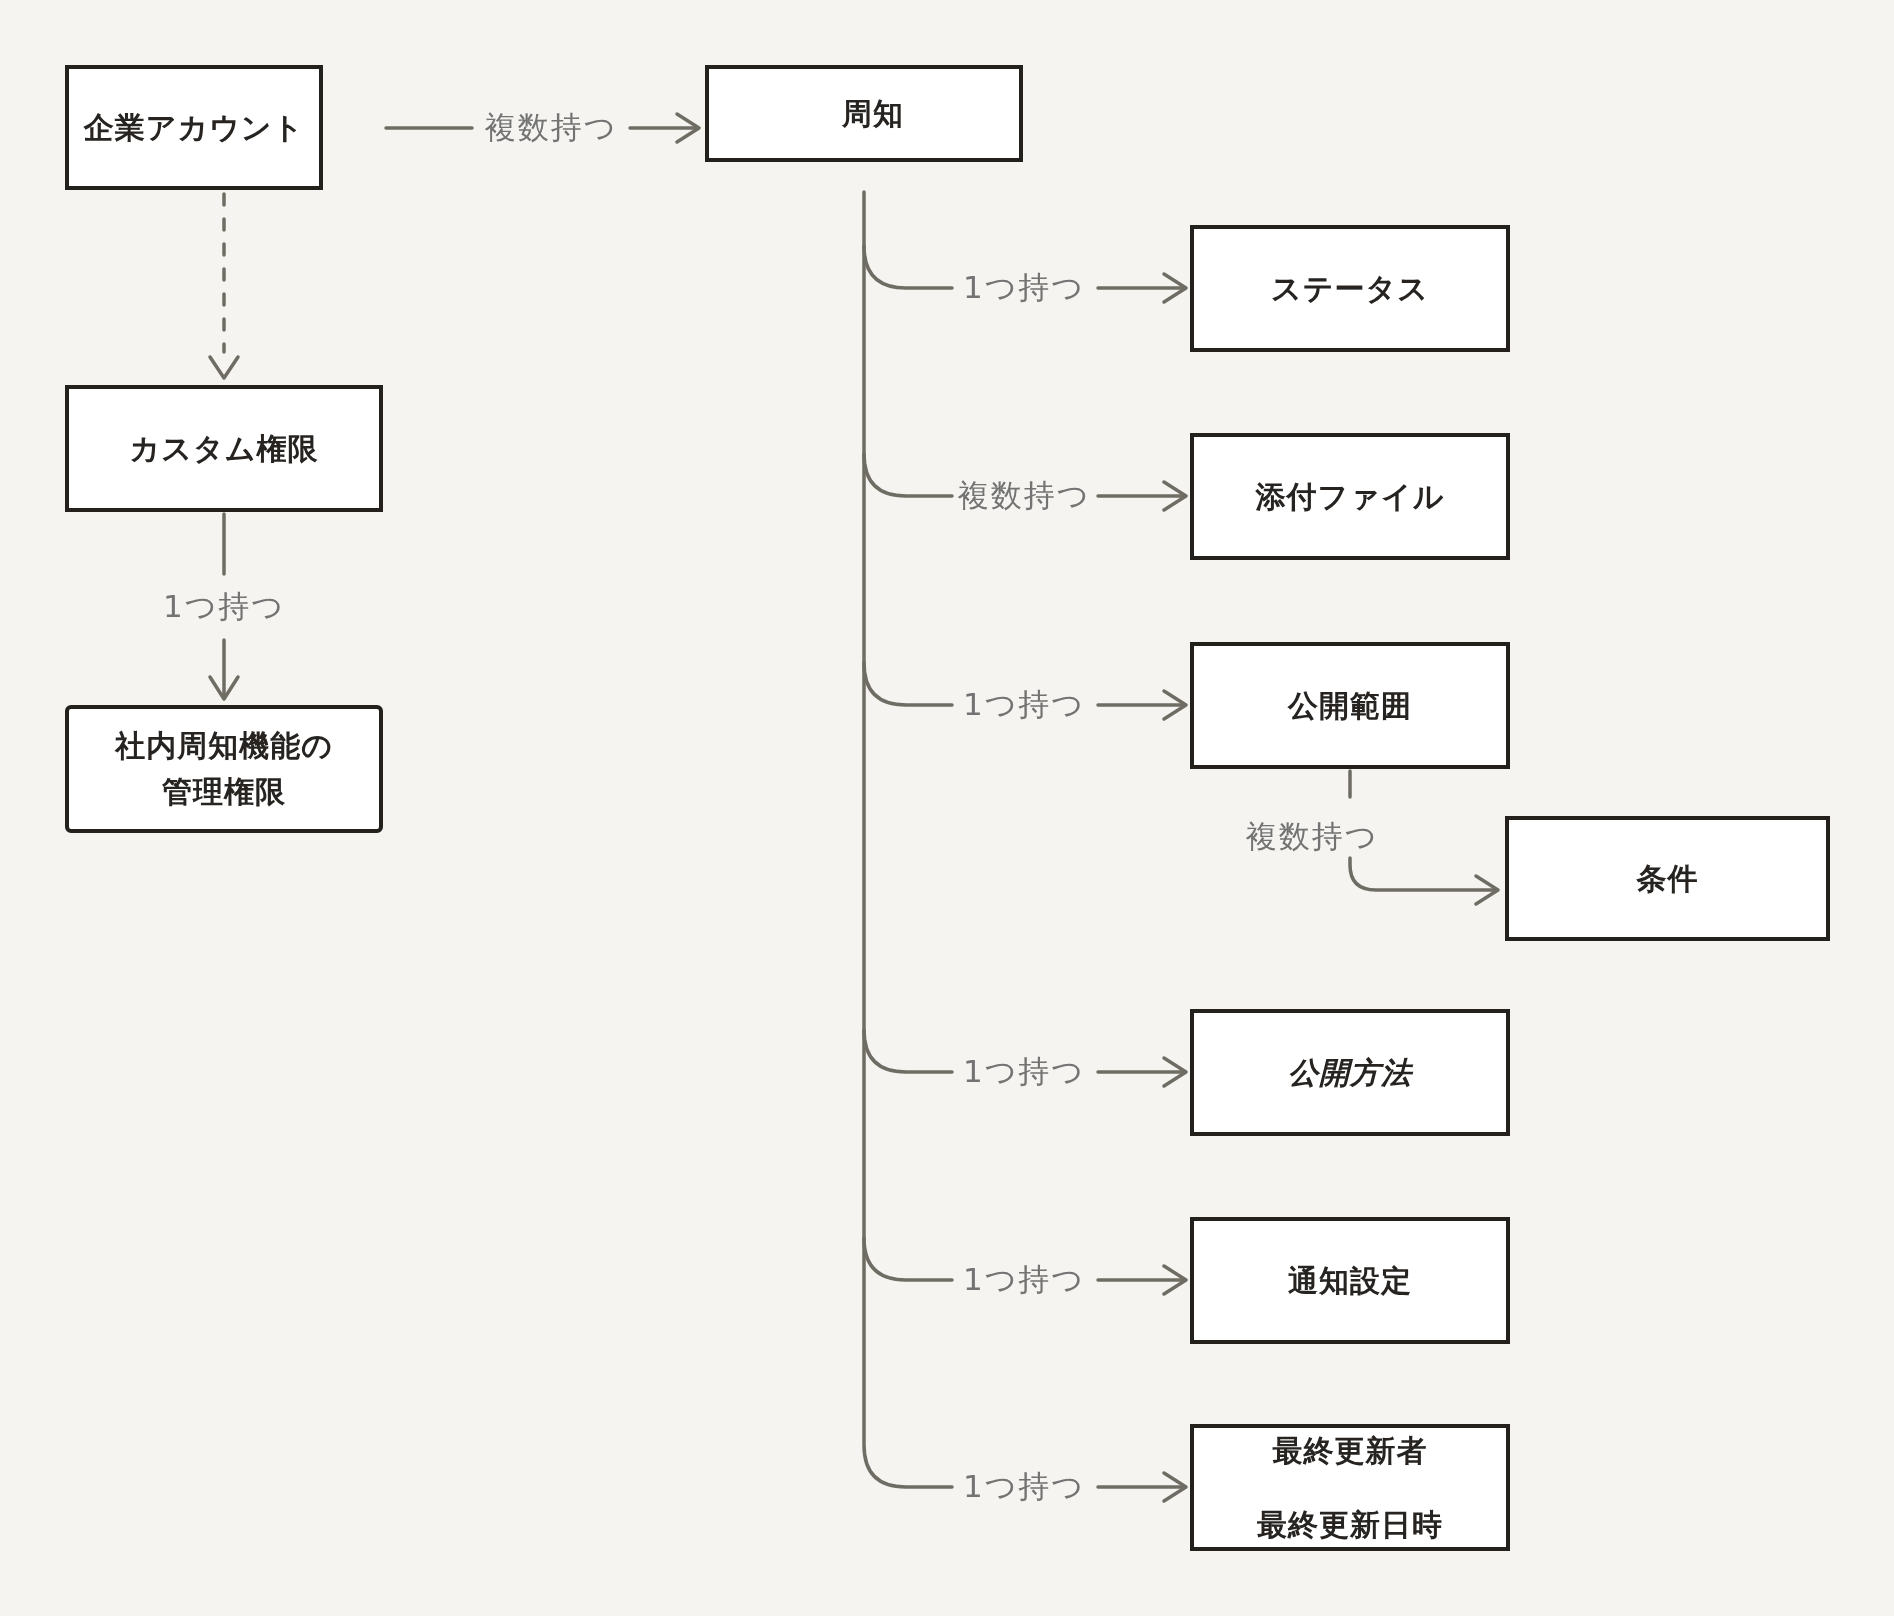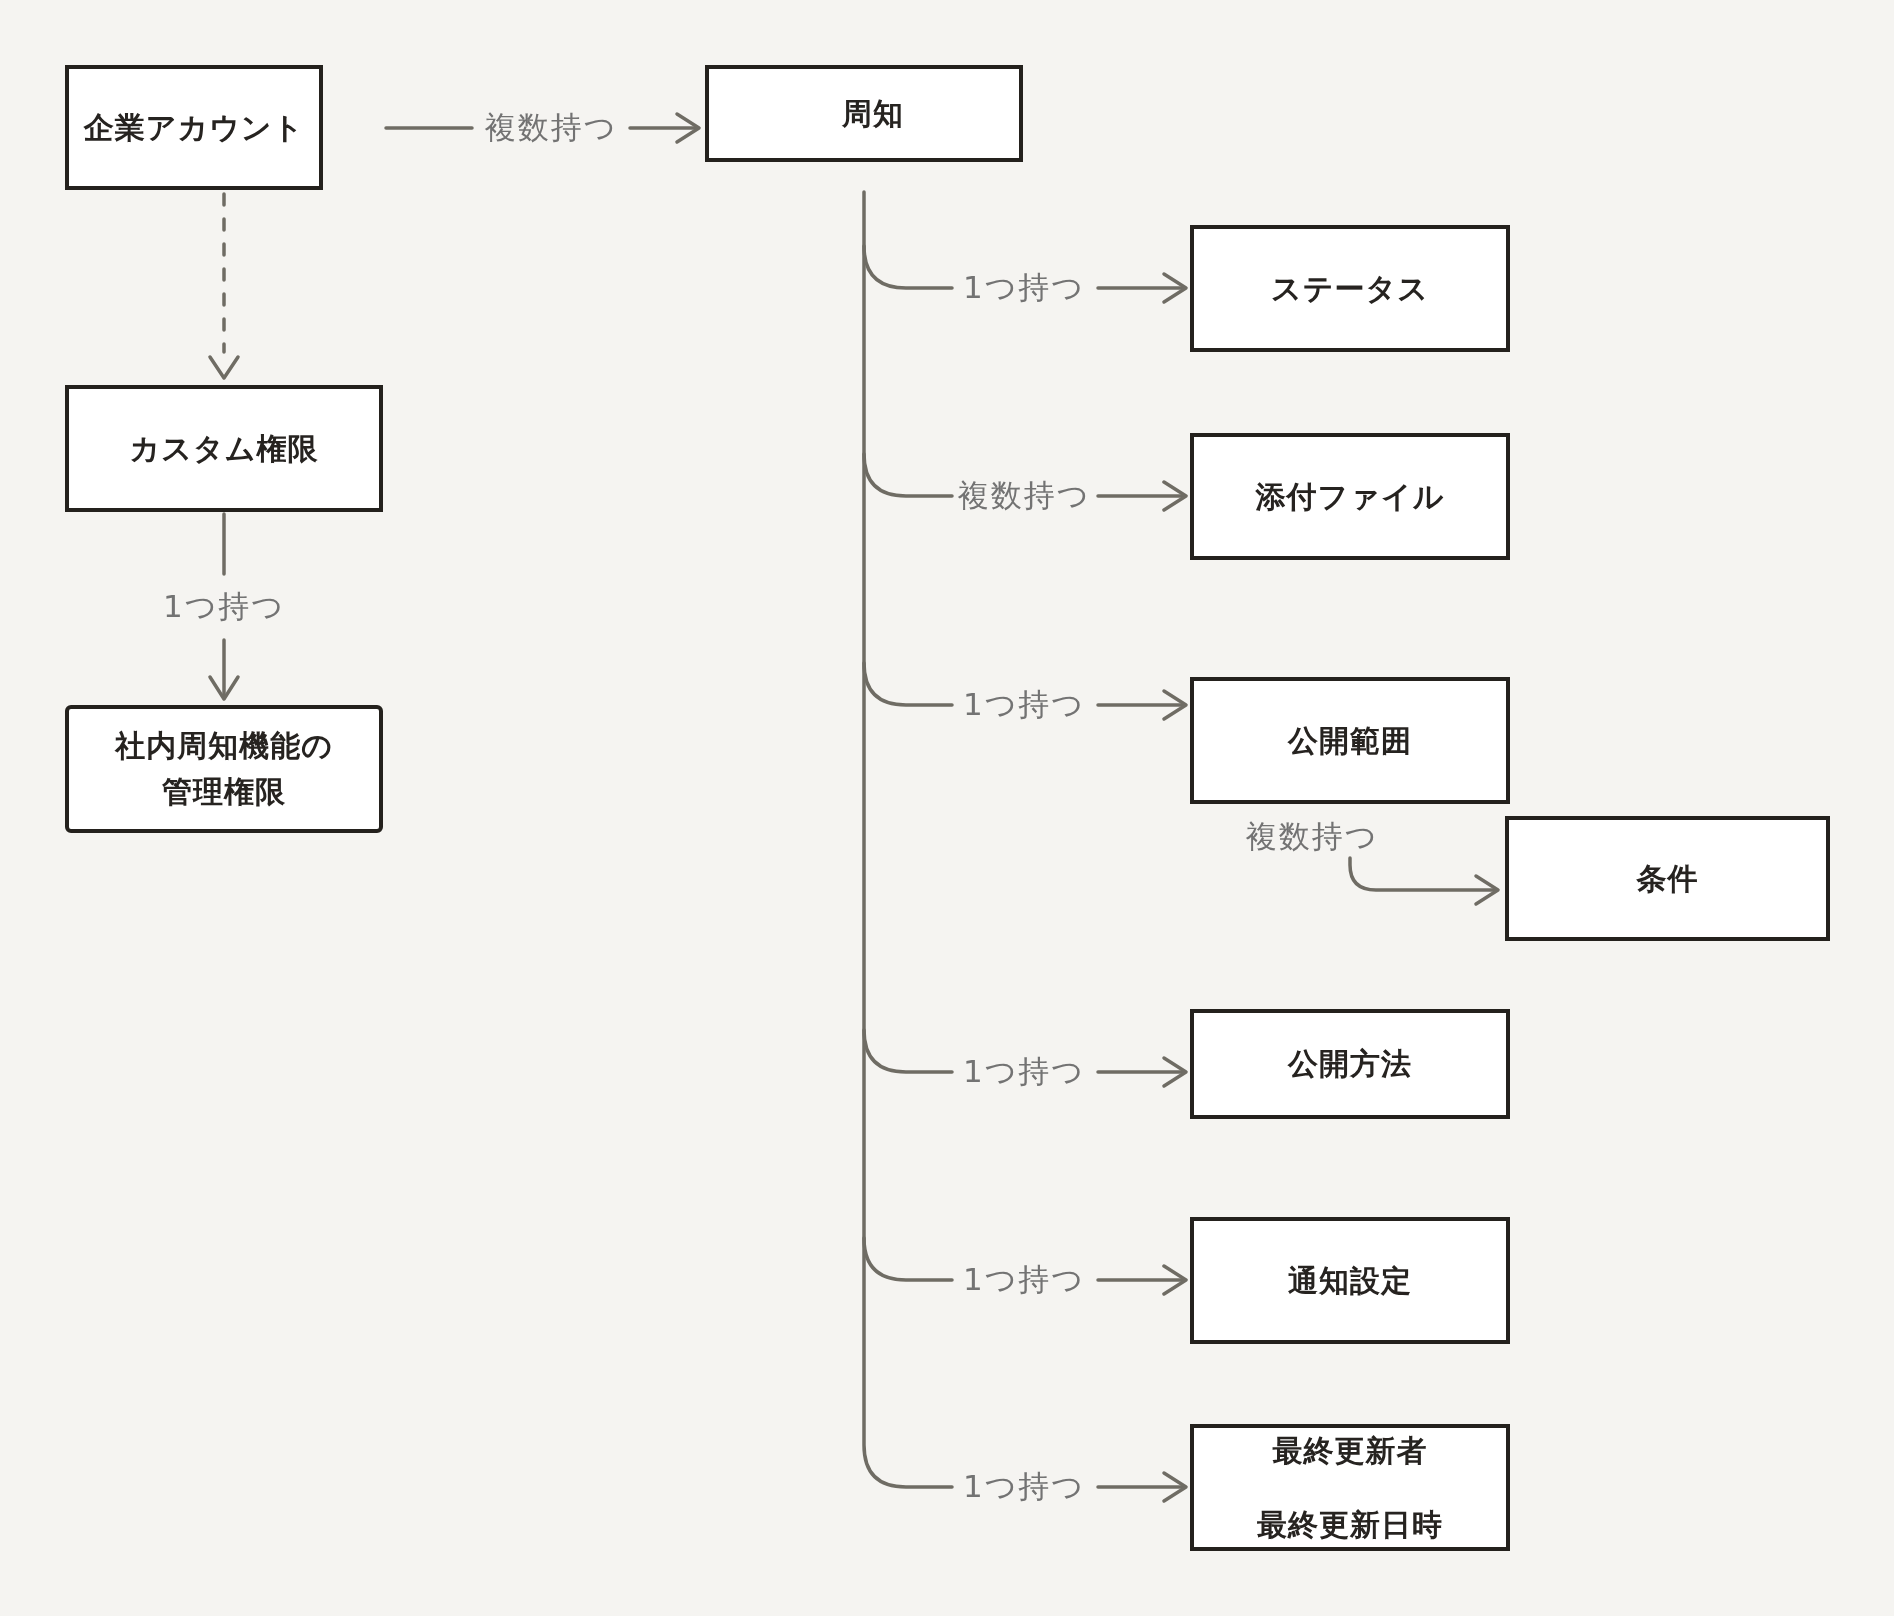--- a/index.html
+++ b/index.html
@@ -120,29 +120,29 @@
   </div>
 
   <div class="node" style="left:1190px; top:225px; width:320px; height:127px;">
     <div>ステータス</div>
   </div>
 
   <div class="node" style="left:1190px; top:433px; width:320px; height:127px;">
     <div>添付ファイル</div>
   </div>
 
-  <div class="node" style="left:1190px; top:642px; width:320px; height:127px;margin-top:35px;">
+  <div class="node" style="left:1190px; top:642px; width:320px; height:127px;">
     <div>公開範囲</div>
   </div>
 
   <div class="node" style="left:1505px; top:816px; width:325px; height:125px;">
     <div>条件</div>
   </div>
 
-  <div class="node" style="left:1190px; top:1009px; width:320px; height:110px;">
+  <div class="node" style="left:1190px; top:1009px; width:320px; height:127px;font-style:italic;">
     <div>公開方法</div>
   </div>
 
   <div class="node" style="left:1190px; top:1217px; width:320px; height:127px;">
     <div>通知設定</div>
   </div>
 
   <div class="node" style="left:1190px; top:1424px; width:320px; height:127px;gap:28px;">
     <div>最終更新者</div>
     <div>最終更新日時</div>

